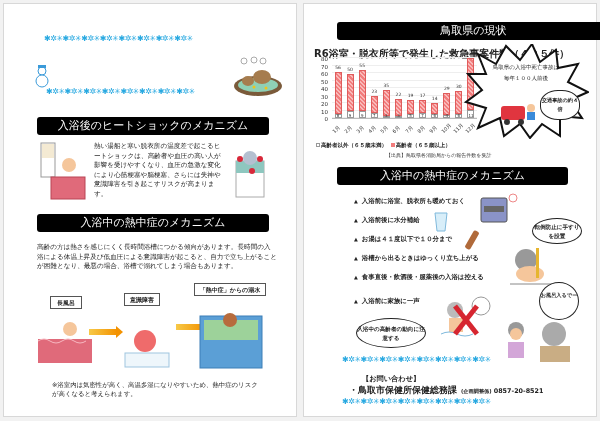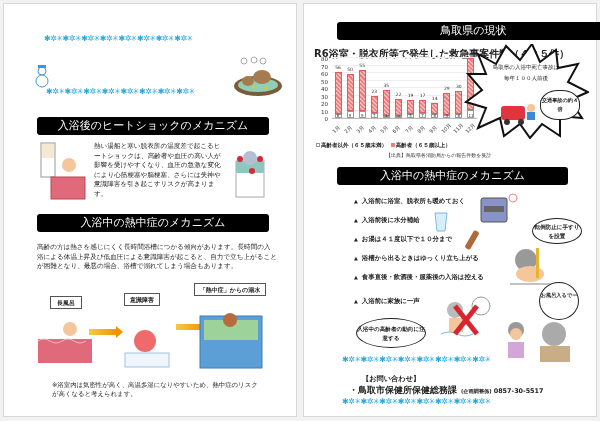--- a/index.html
+++ b/index.html
@@ -291,16 +291,16 @@
     <circle cx="14" cy="14" r="8" fill="#999"></circle>
     <circle cx="14" cy="18" r="6" fill="#f5c69b"></circle>
     <rect x="6" y="26" width="16" height="16" fill="#d3a6d8"></rect>
     <circle cx="52" cy="18" r="12" fill="#aaa"></circle>
     <rect x="38" y="30" width="30" height="16" fill="#c9ad84"></rect>
   </svg>
 
   <div class="snow" style="left:38px;top:352px;width:222px;">✱✲✳✱✲✳✱✲✳✱✲✳✱✲✳✱✲✳✱✲✳✱✲✳</div>
   <div class="contact-head">【お問い合わせ】</div>
   <div class="contact-line">
-    <span>・鳥取市保健所保健総務課</span><small>(企画調整係)</small><span class="phone">0857-30-5517</span>
+    <span>・鳥取市保健所保健総務課</span><small>(企画調整係)</small><span class="phone">0857-20-8521</span>
   </div>
   <div class="snow" style="left:38px;top:394px;width:222px;">✱✲✳✱✲✳✱✲✳✱✲✳✱✲✳✱✲✳✱✲✳✱✲✳</div>
 </div>
 
 </body></html>

